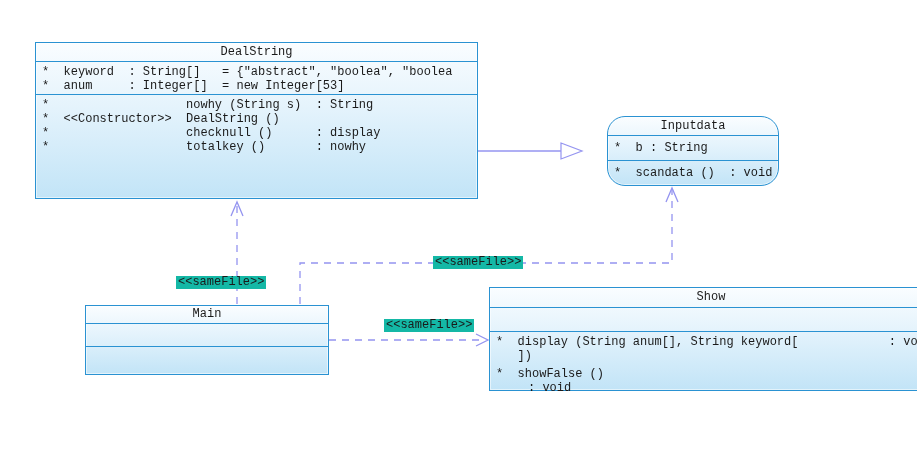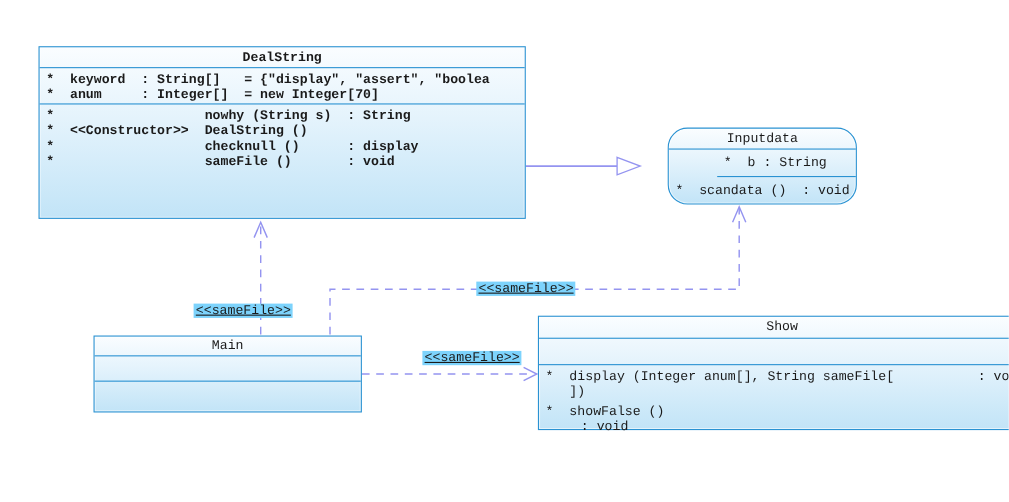--- a/index.html
+++ b/index.html
@@ -23,46 +23,46 @@
   }
   .uml-attrs { border-bottom:1px solid #2a92d2; overflow:hidden; }
   .uml-methods { overflow:hidden; }
   .row {
     white-space:pre; line-height:14px; padding:0 0 0 6px; overflow:hidden;
   }
   .row-flex { display:flex; justify-content:space-between; }
   .row-flex .r { white-space:pre;margin-left:32px; }
 
   
-  #cls-dealstring { left:35px; top:42px; width:443px; height:157px;font-weight:bold; }
+  #cls-dealstring { left:35px; top:42px; width:443px; height:157px; }
   #cls-dealstring .uml-title { height:19px; line-height:18px; }
   #cls-dealstring .uml-attrs { height:33px; padding-top:3px; }
   #cls-dealstring .uml-methods { padding-top:3px; }
 
   #cls-inputdata { left:607px; top:116px; width:172px; height:70px;border-radius:18px; }
   #cls-inputdata .uml-title { height:19px; line-height:18px; }
-  #cls-inputdata .uml-attrs { height:25px; padding-top:5px;margin-left:44px; }
+  #cls-inputdata .uml-attrs { height:25px; padding-top:5px; }
   #cls-inputdata .uml-methods { padding-top:5px; }
 
   #cls-main { left:85px; top:305px; width:244px; height:70px; }
   #cls-main .uml-title { height:18px; line-height:17px; }
   #cls-main .uml-attrs { height:23px; }
   #cls-main .uml-methods { padding-top:7px; }
 
   #cls-show { left:489px; top:287px; width:444px; height:104px; }
   #cls-show .uml-title { height:20px; line-height:19px; }
   #cls-show .uml-attrs { height:24px; }
   #cls-show .uml-methods { padding-top:3px; }
   #cls-show .row-last { margin-top:4px;flex-direction:column; }
 
   svg.wires { position:absolute; left:0; top:0; pointer-events:none; }
 
   .edge-label {
-    position:absolute; background:#7dd3fc; padding:0 2px;
-    line-height:13px; white-space:pre;text-decoration:underline;
+    position:absolute; background:#14b8a6; padding:0 2px;
+    line-height:13px; white-space:pre;
   }
   #lbl-main-dealstring { left:176px; top:276px; }
   #lbl-main-inputdata  { left:433px; top:256px; }
   #lbl-main-show       { left:384px; top:319px; }
 </style>
 </head>
 <body>
 
 <div id="canvas">
 
@@ -85,28 +85,28 @@
 
     <g>
       <line x1="329" y1="340" x2="484" y2="340" stroke="#9494f0" stroke-width="1.3" stroke-dasharray="7,6"></line>
       <polyline points="476,334 488,340 476,346" fill="none" stroke="#9494f0" stroke-width="1.3"></polyline>
     </g>
   </svg>
 
   <div class="uml-class" id="cls-dealstring">
     <div class="uml-title">DealString</div>
     <div class="uml-attrs">
-      <div class="row">*  keyword  : String[]   = {"display", "assert", "boolea</div>
-      <div class="row">*  anum     : Integer[]  = new Integer[70]</div>
+      <div class="row">*  keyword  : String[]   = {"abstract", "boolea", "boolea</div>
+      <div class="row">*  anum     : Integer[]  = new Integer[53]</div>
     </div>
     <div class="uml-methods">
       <div class="row">*                   nowhy (String s)  : String</div>
       <div class="row">*  &lt;&lt;Constructor&gt;&gt;  DealString ()</div>
       <div class="row">*                   checknull ()      : display</div>
-      <div class="row">*                   sameFile ()       : void</div>
+      <div class="row">*                   totalkey ()       : nowhy</div>
     </div>
   </div>
 
   <div class="uml-class" id="cls-inputdata">
     <div class="uml-title">Inputdata</div>
     <div class="uml-attrs">
       <div class="row">*  b : String</div>
     </div>
     <div class="uml-methods">
       <div class="row">*  scandata ()  : void</div>
@@ -116,21 +116,21 @@
   <div class="uml-class" id="cls-main">
     <div class="uml-title">Main</div>
     <div class="uml-attrs"></div>
   </div>
 
   <div class="uml-class" id="cls-show">
     <div class="uml-title">Show</div>
     <div class="uml-attrs"></div>
     <div class="uml-methods">
       <div class="row row-flex">
-        <span class="l">*  display (Integer anum[], String sameFile[</span>
+        <span class="l">*  display (String anum[], String keyword[</span>
         <span class="r">: void</span>
       </div>
       <div class="row row-flex">
         <span class="l">   ])</span>
         <span class="r"></span>
       </div>
       <div class="row row-flex row-last">
         <span class="l">*  showFalse ()</span>
         <span class="r">: void</span>
       </div>

